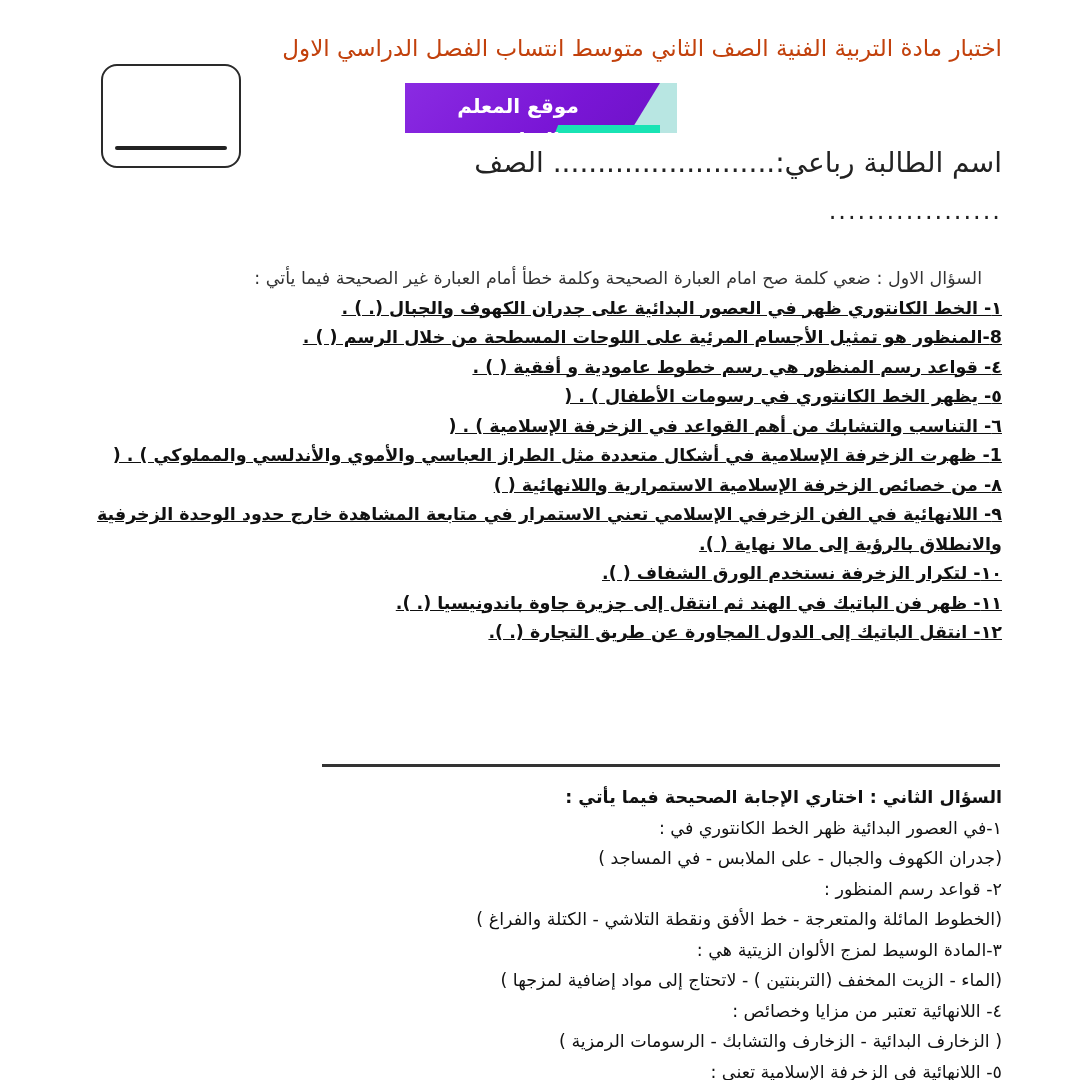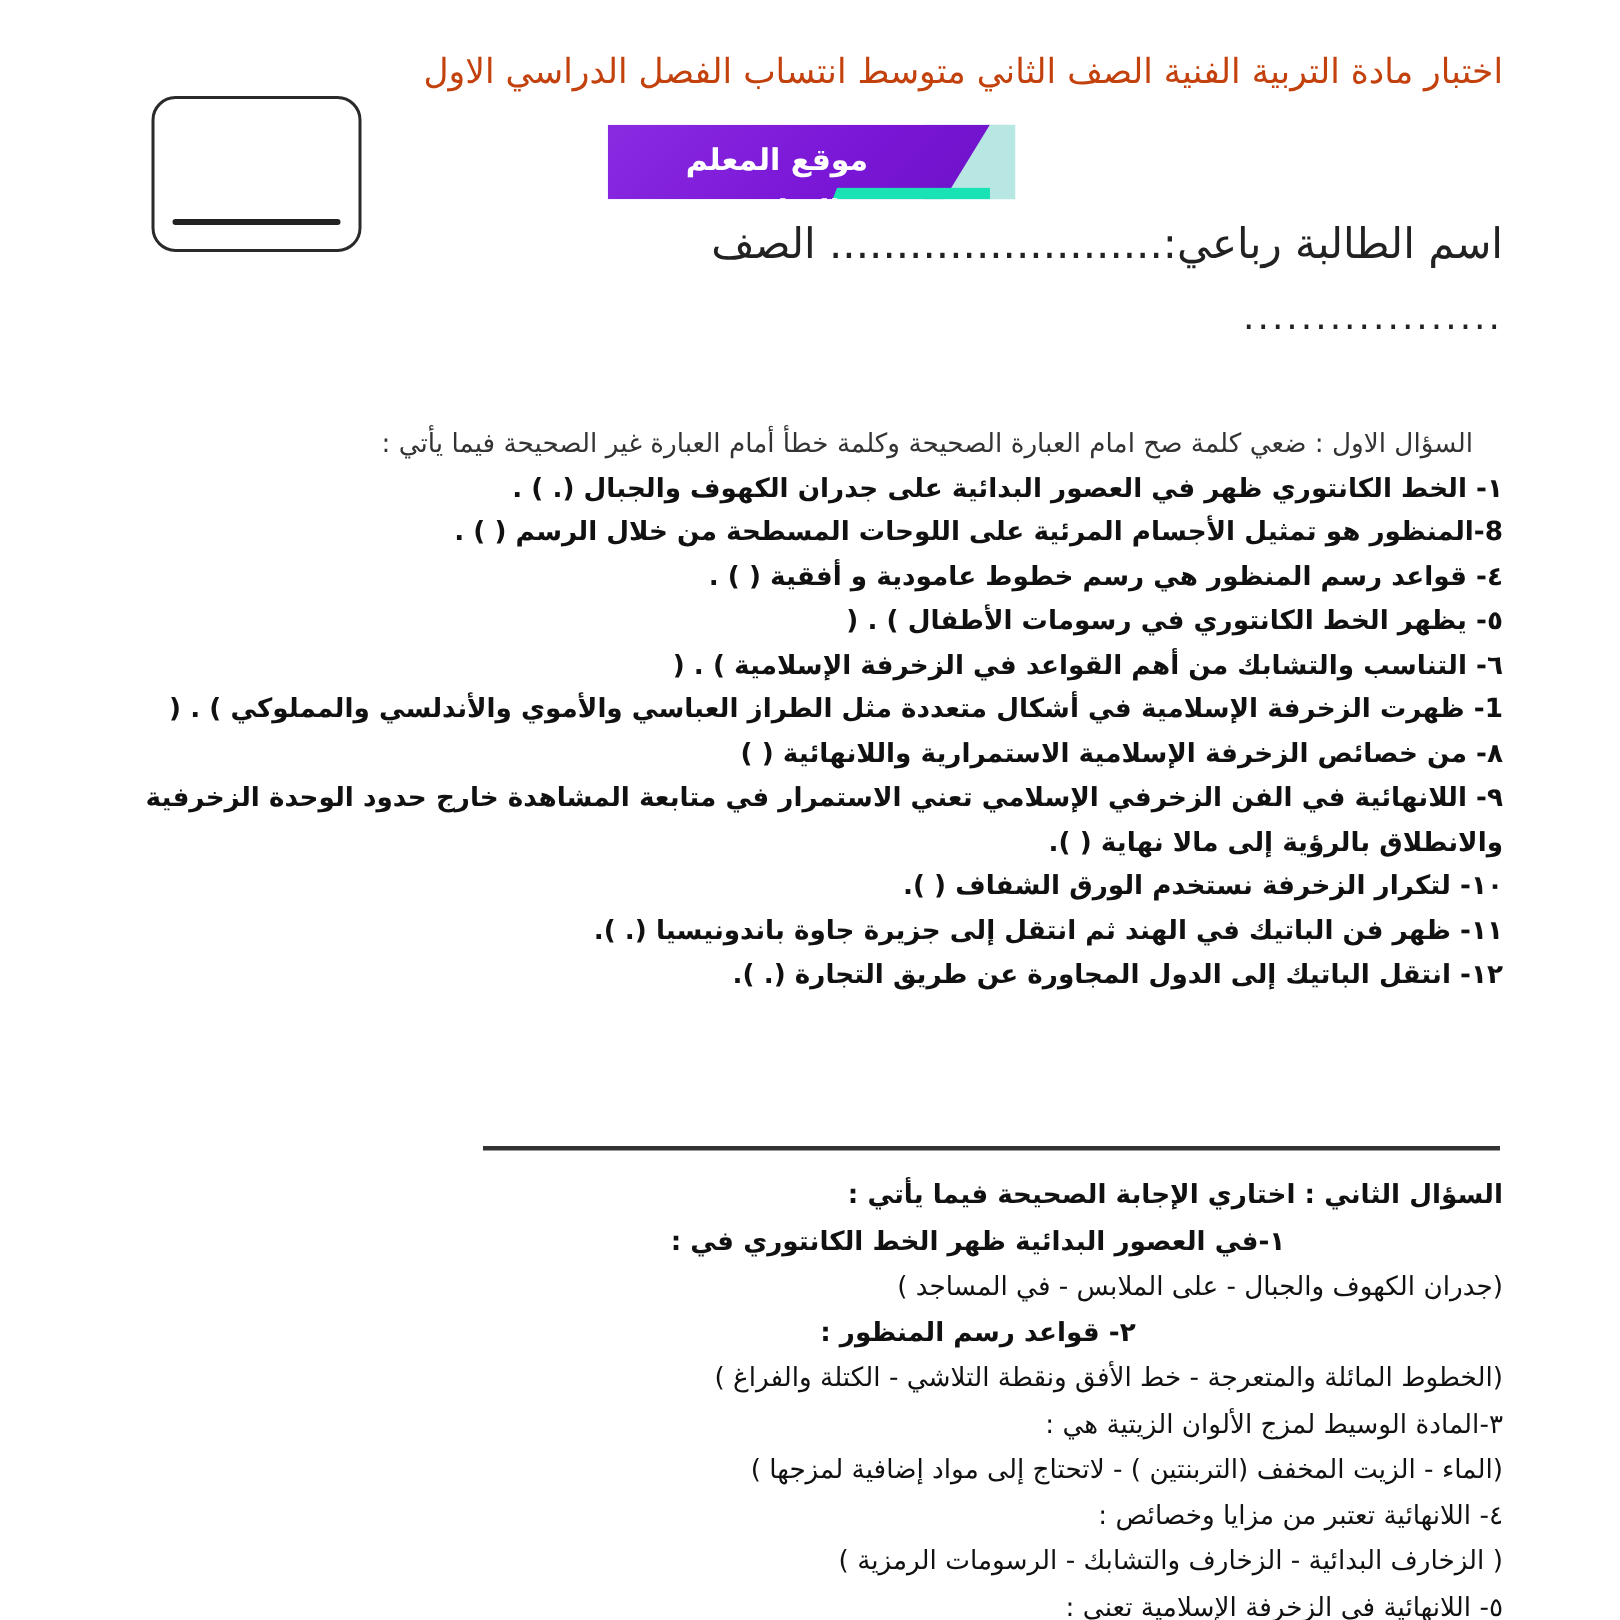--- a/index.html
+++ b/index.html
@@ -17,29 +17,29 @@
   .logo .stripe { position:absolute; left:150px; bottom:0; width:105px; height:8px; background:#19e3b4; clip-path:polygon(3% 0,100% 0,100% 100%,0 100%); }
   .logo .txt { position:absolute; left:8px; top:6px; width:210px; text-align:center; direction:rtl;
                color:#fff; font-size:20px; font-weight:bold; line-height:34px; }
 
   .grade-box { position:absolute; left:101px; top:64px; width:140px; height:104px; border:2px solid #2a2a2a; border-radius:16px; box-sizing:border-box; }
   .grade-box .line { position:absolute; left:12px; right:12px; bottom:16px; height:4px; background:#222; border-radius:2px; }
 
   .student { position:absolute; right:78px; top:140px; font-size:28px; line-height:46px; color:#222; text-align:right; width:700px; }
   .student .dots2 { display:block; font-size:24px; letter-spacing:2px; line-height:50px; }
 
-  .q1 { position:absolute; right:78px; top:264px; width:960px; font-size:17.5px; line-height:29.5px; text-align:right;margin-top:18px; }
+  .q1 { position:absolute; right:78px; top:264px; width:960px; font-size:17.5px; line-height:29.5px; text-align:right; }
   .q1 .head { color:#333; font-weight:normal; padding-right:20px; }
-  .q1 .item { font-weight:bold; color:#111; }
+  .q1 .item { font-weight:bold; color:#111;text-decoration:underline; }
 
   .divider { position:absolute; left:322px; right:80px; top:764px; height:3px; background:#333; }
 
   .q2 { position:absolute; right:78px; top:782px; width:700px; font-size:17.5px; line-height:30.5px; text-align:right; color:#111; }
   .q2 .head { font-weight:bold; }
-  .q2 .qtext { font-weight:bold;text-align:center; }
+  .q2 .qtext { font-weight:normal; }
   .q2 .opts { font-weight:normal; }
 </style>
 </head>
 <body>
 
 <div class="page">
 
   <div class="title">اختبار  مادة التربية الفنية الصف الثاني متوسط انتساب الفصل الدراسي الاول</div>
 
   <div class="logo">

